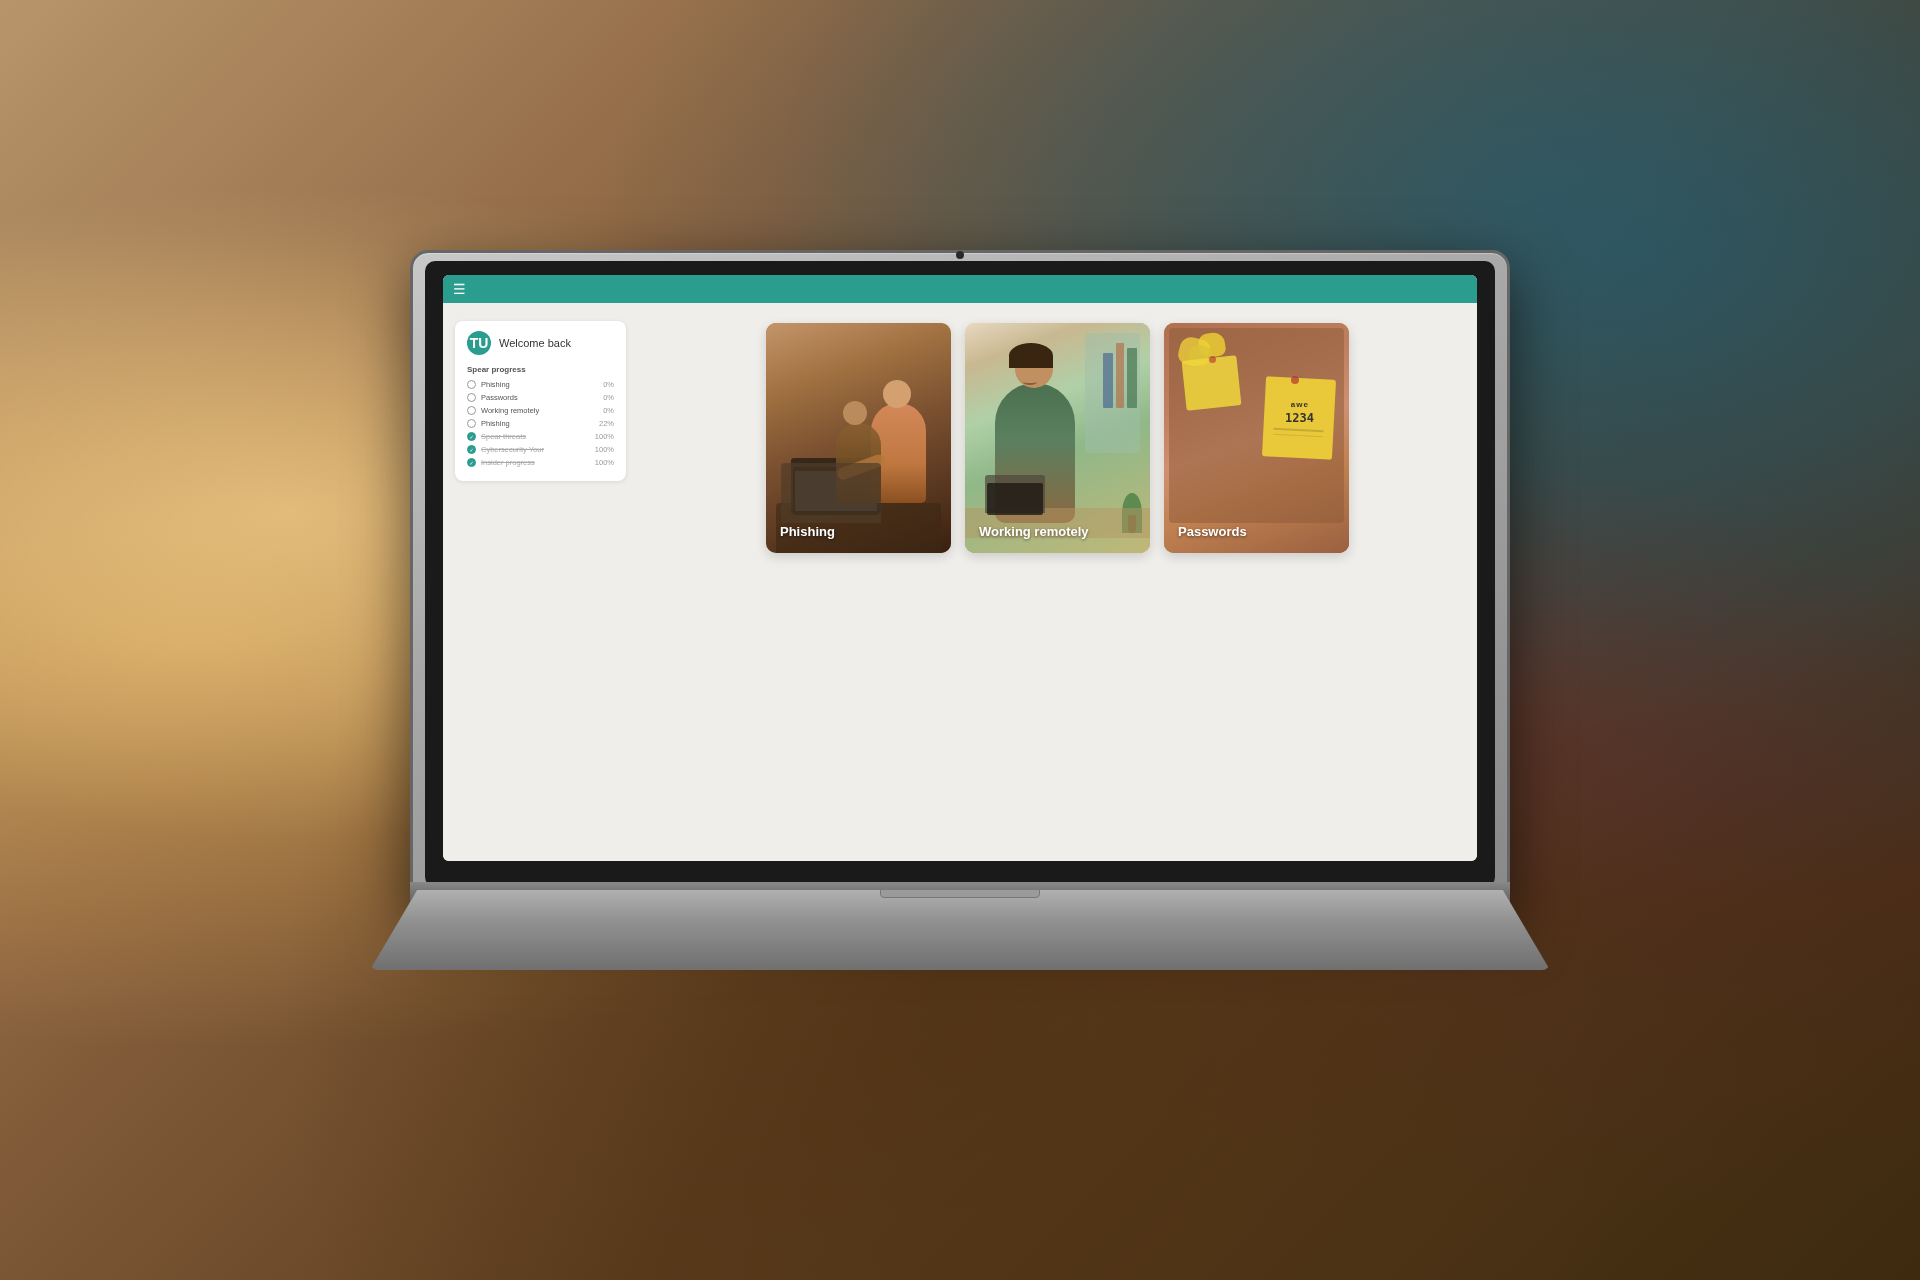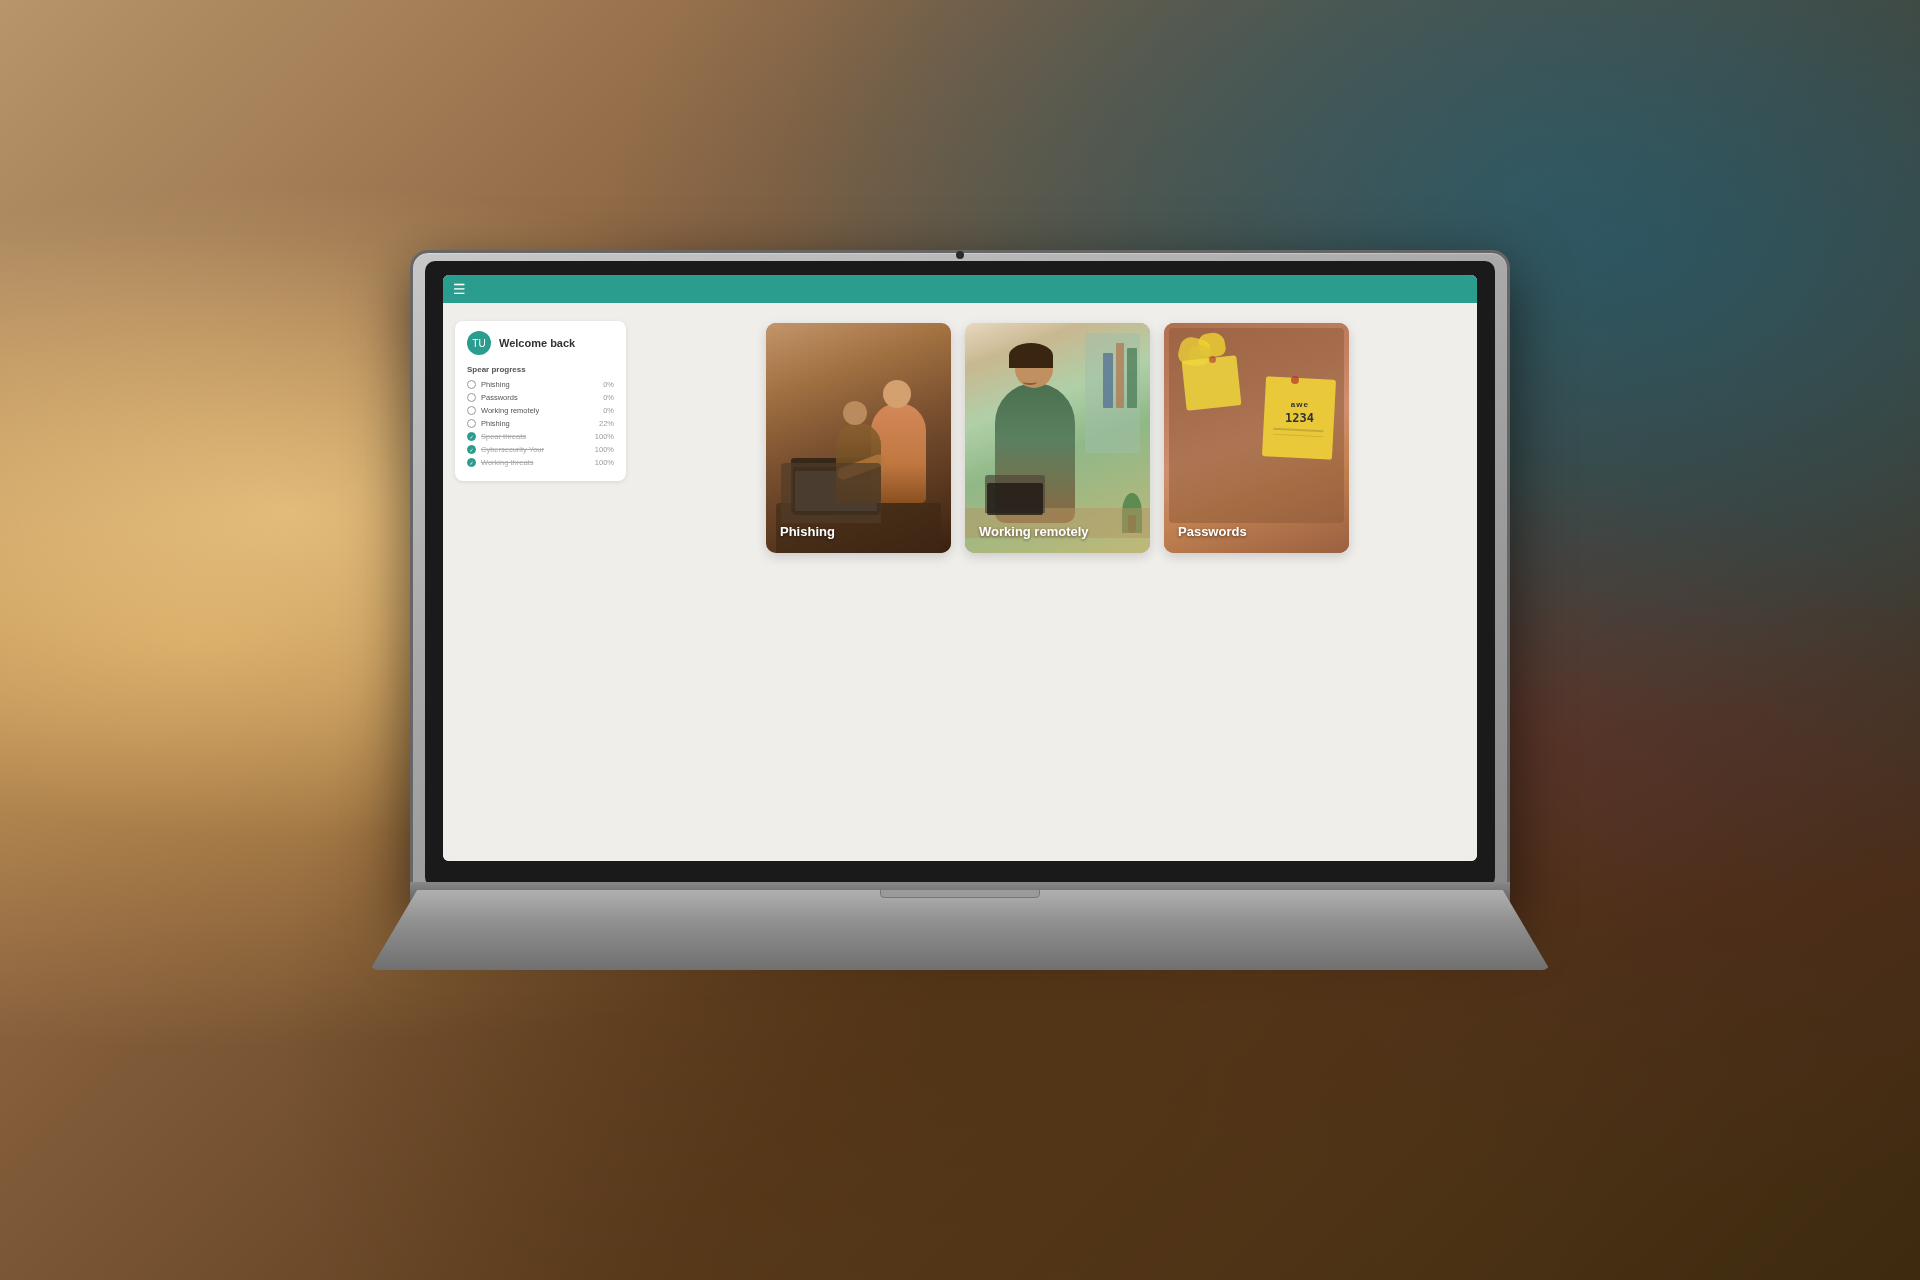--- a/index.html
+++ b/index.html
@@ -172,28 +172,28 @@
 
     .avatar {
       width: 24px;
       height: 24px;
       background: #2a9d8f;
       border-radius: 50%;
       display: flex;
       align-items: center;
       justify-content: center;
       color: white;
-      font-size: 10px;
-      font-weight: normal;
+      font-size: 14px;
+      font-weight: bold;
       flex-shrink: 0;
     }
 
     .welcome-text {
       font-size: 11px;
-      font-weight: 700;
+      font-weight: 400;
       color: #333;
     }
 
     .progress-section {
       margin-top: 6px;
     }
 
     .progress-title {
       font-size: 8px;
       font-weight: 600;
@@ -398,21 +398,21 @@
                 </div>
 
                 <div class="progress-item">
                   <div class="progress-circle done"></div>
                   <span class="progress-label done-text">Cybersecurity Your</span>
                   <span class="progress-pct">100%</span>
                 </div>
 
                 <div class="progress-item">
                   <div class="progress-circle done"></div>
-                  <span class="progress-label done-text">Working threats</span>
+                  <span class="progress-label done-text">Insider progress</span>
                   <span class="progress-pct">100%</span>
                 </div>
 
               </div>
             </div>
           </div>
 
           <div class="main-content">
 
             <div class="modules-grid">

